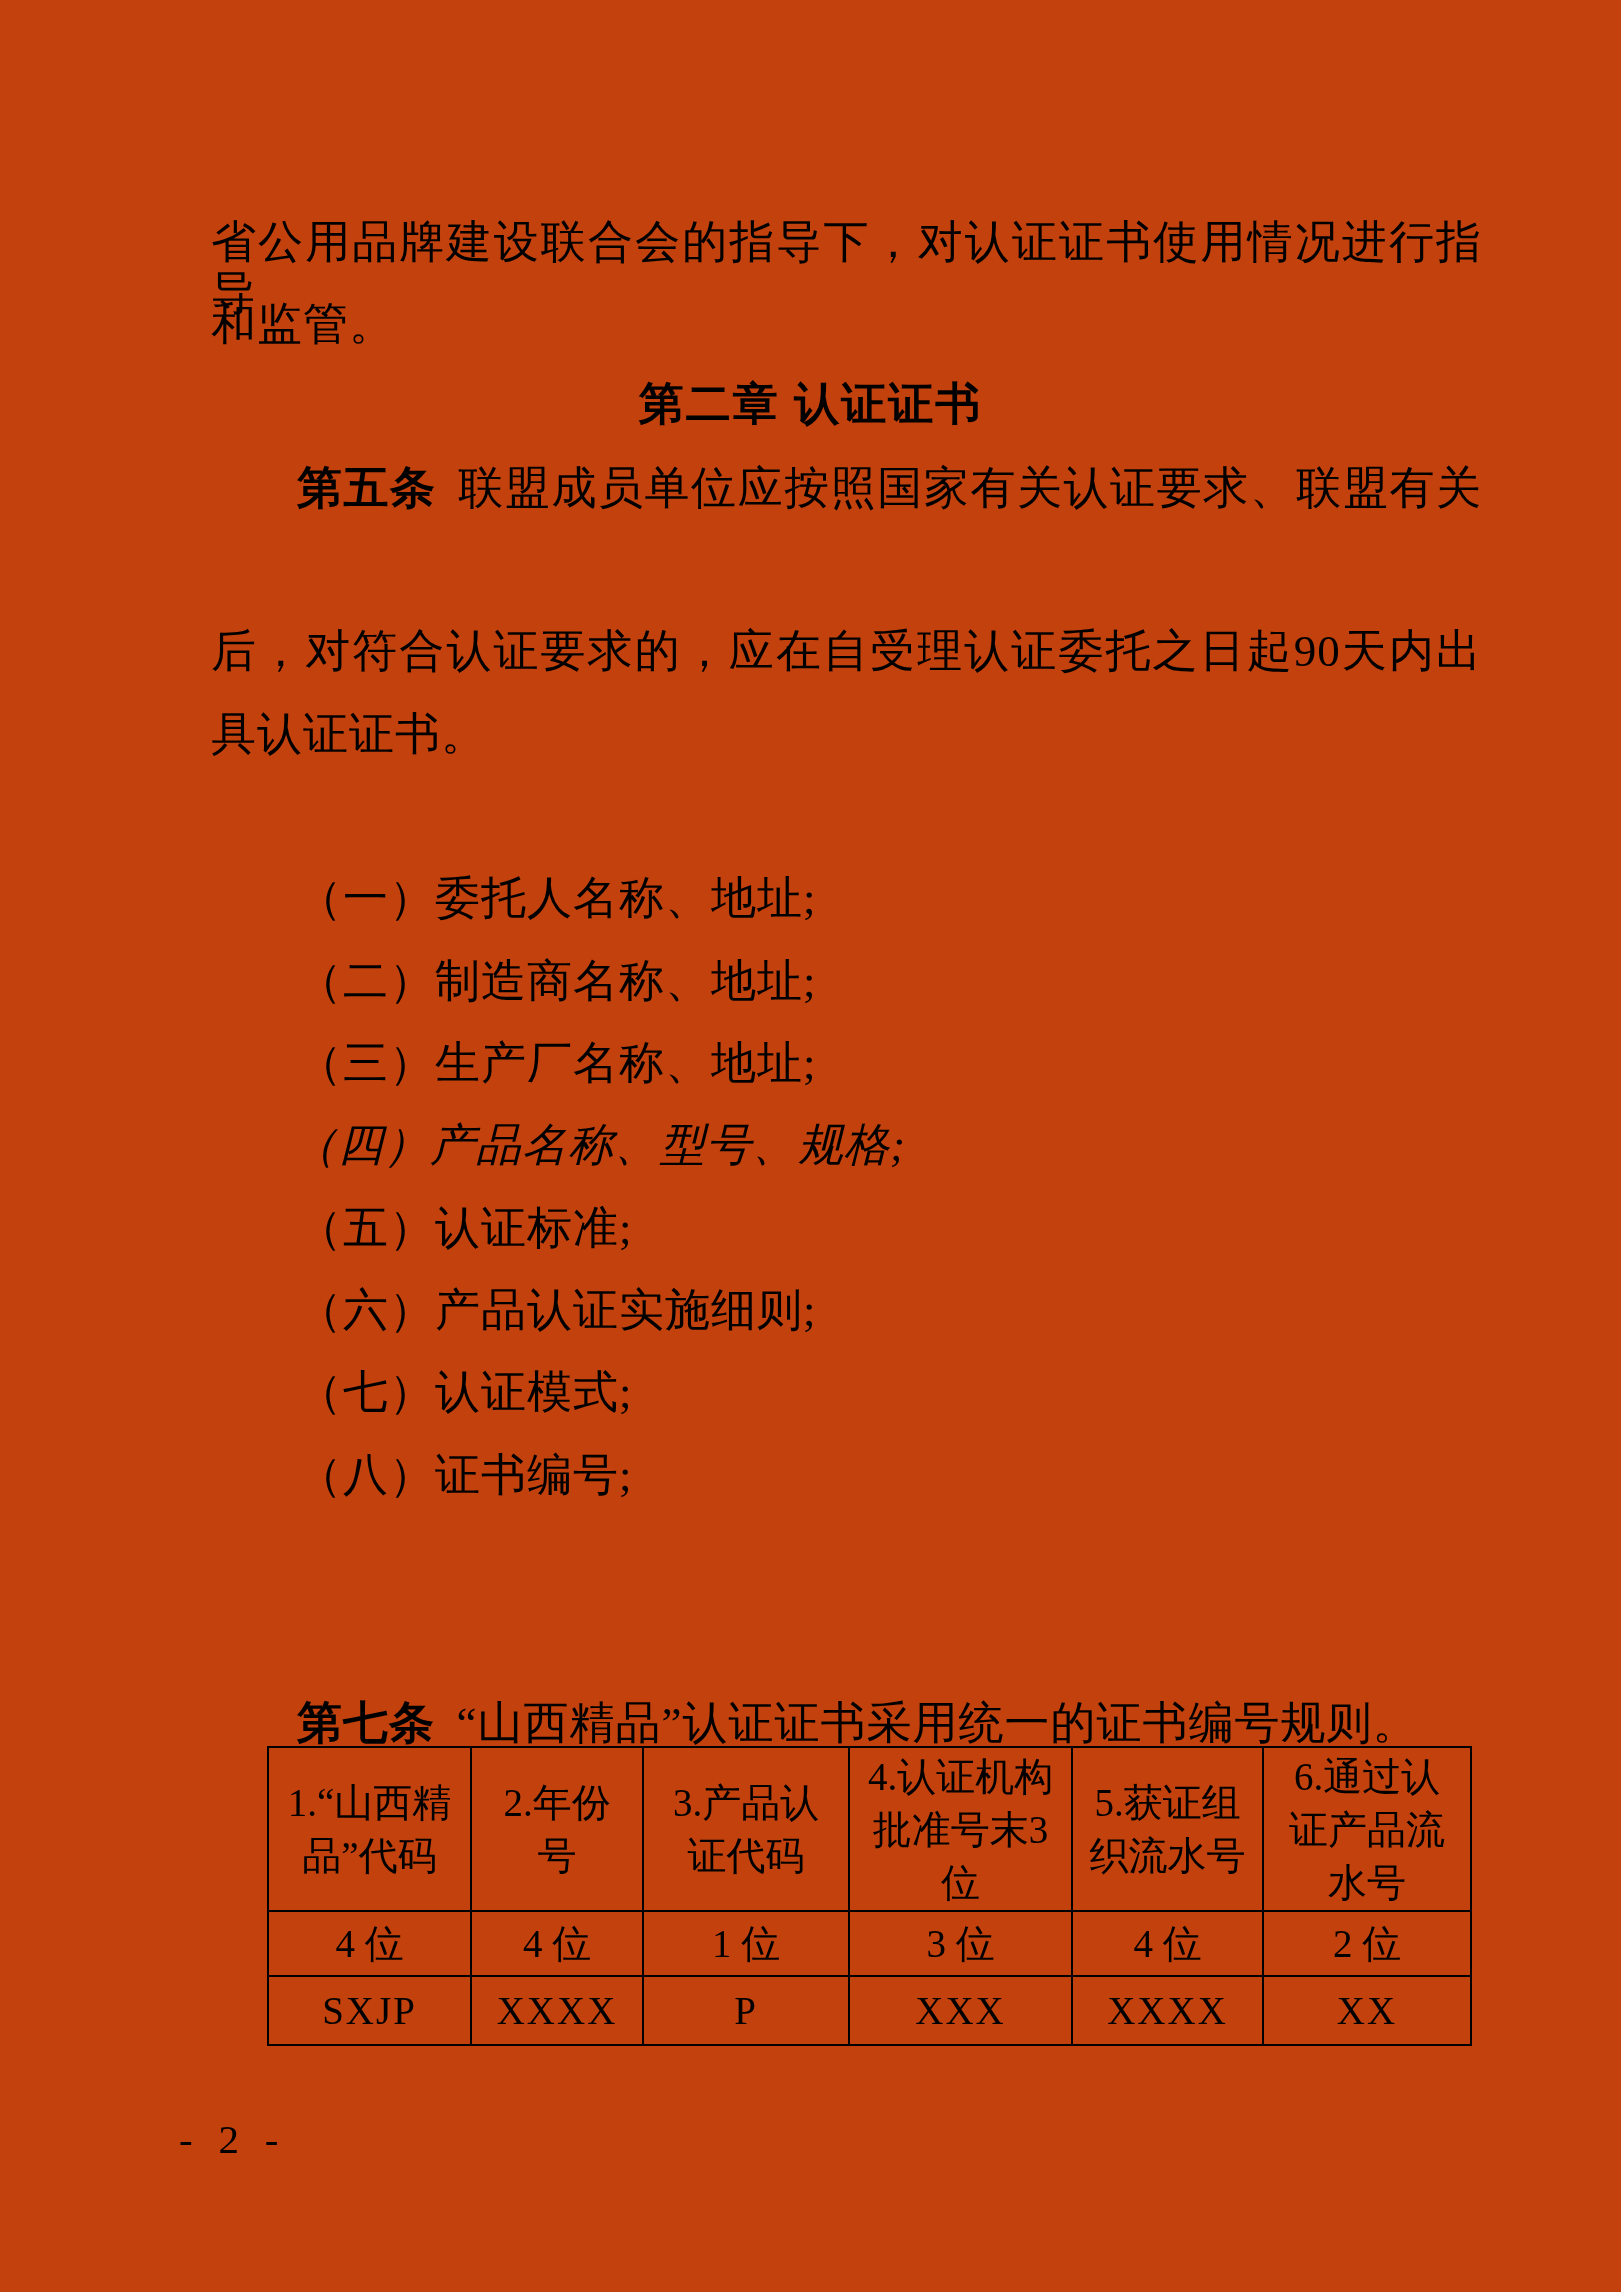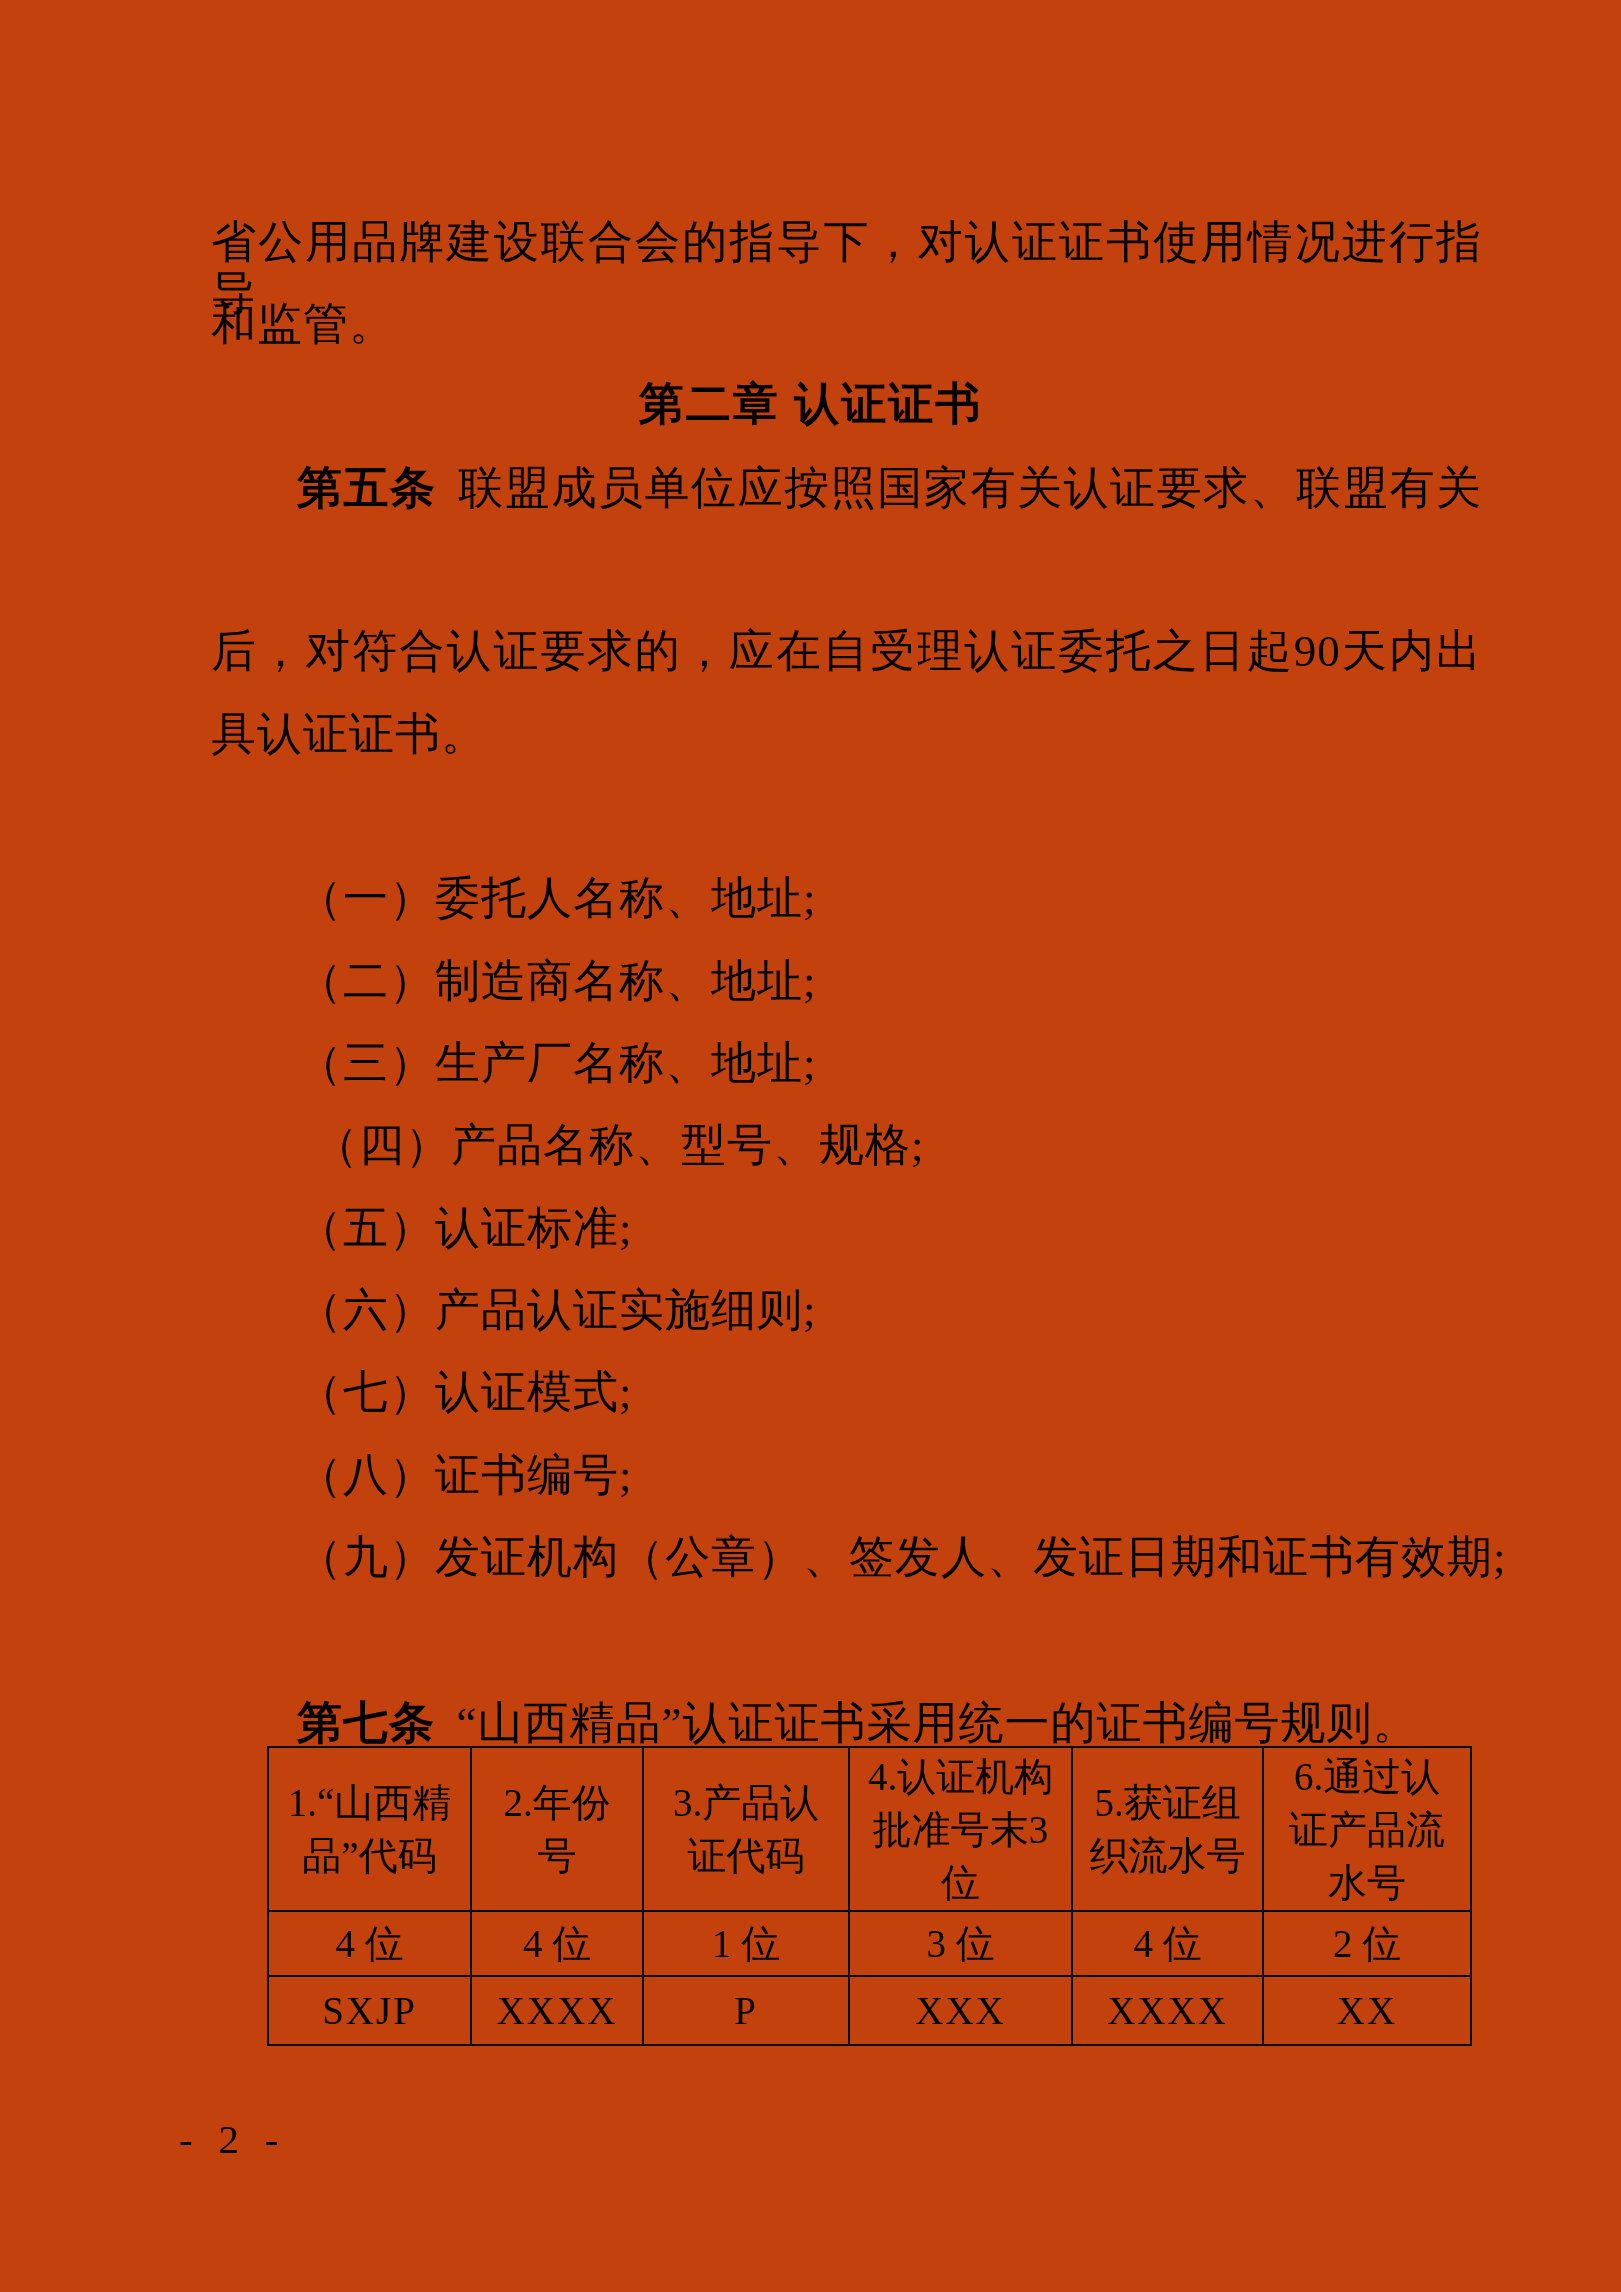--- a/index.html
+++ b/index.html
@@ -79,26 +79,25 @@
   <div class="line just" style="top:462px; left:297px; width:1185px;">
     <span class="hei lead">第五条</span><span>联盟成员单位应按照国家有关认证要求、联盟有关</span>
   </div>
   <div class="line just" style="top:626px; left:211px; width:1271px;">后，对符合认证要求的，应在自受理认证委托之日起90天内出</div>
   <div class="line" style="top:709px; left:211px;">具认证证书。</div>
 
 
   <div class="line" style="top:873px; left:297px;">（一）委托人名称、地址;</div>
   <div class="line" style="top:956px; left:297px;">（二）制造商名称、地址;</div>
   <div class="line" style="top:1038px; left:297px;">（三）生产厂名称、地址;</div>
-  <div class="line" style="top:1120px; left:313px;">（四）产品名称、型号、规格;</div>
+  <div class="line" style="top:1120px; left:292px;font-style:italic;">（四）产品名称、型号、规格;</div>
   <div class="line" style="top:1203px; left:297px;">（五）认证标准;</div>
   <div class="line" style="top:1285px; left:297px;">（六）产品认证实施细则;</div>
   <div class="line" style="top:1367px; left:297px;">（七）认证模式;</div>
   <div class="line" style="top:1450px; left:297px;">（八）证书编号;</div>
-  <div class="line" style="top:1532px; left:297px;">（九）发证机构（公章）、签发人、发证日期和证书有效期;</div>
 
   <div class="line" style="top:1697px; left:297px;">
     <span class="hei lead">第七条</span><span>“山西精品”认证证书采用统一的证书编号规则。</span>
   </div>
 
   <div class="code-table-wrap">
     <table class="code-table">
       <colgroup>
         <col style="width:203px">
           <col style="width:172px">

